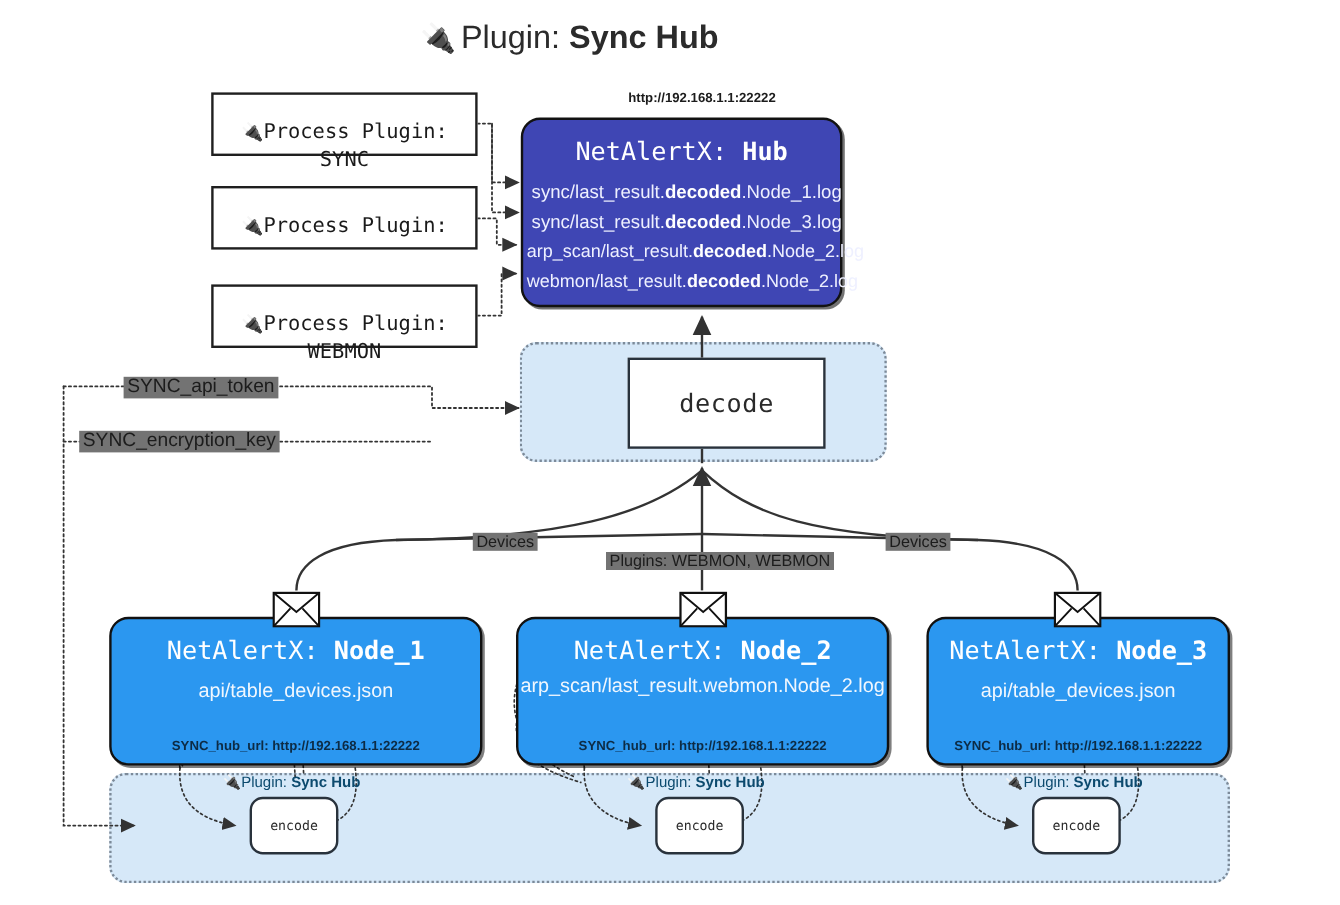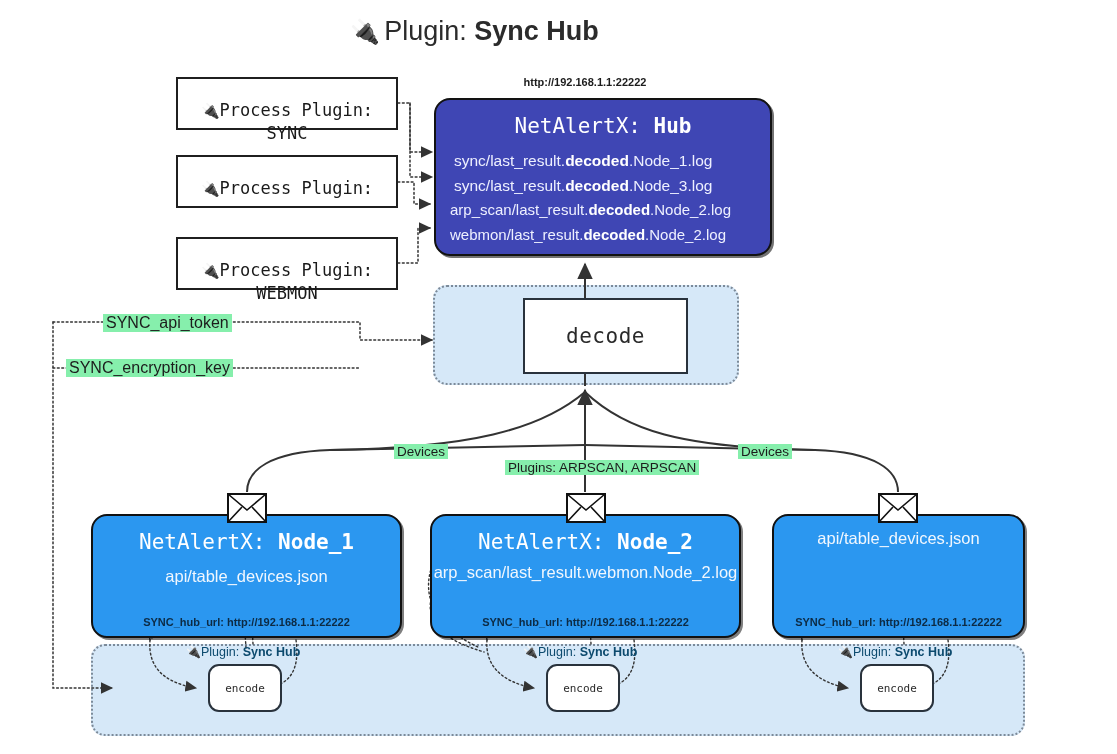--- a/index.html
+++ b/index.html
@@ -91,21 +91,20 @@
     font-family: "DejaVu Sans Mono", monospace;
     font-size: 21px;
     color: #ffffff;
     margin-top: 14px;
     white-space: nowrap;
   }
   .hub-title .strong { font-weight: bold; }
   .hub-lines {
     margin-top: 10px;
     padding-left: 7px;
-    margin-left: 11px;
   }
   .hub-line {
     font-size: 15.5px;
     color: #eef0ff;
     line-height: 1.62;
     white-space: nowrap;
   }
   .hub-line b { color: #ffffff; font-weight: bold; }
   .hub-line.wide { font-size: 15px; margin-left: -4px; }
 
@@ -188,21 +187,21 @@
     filter: grayscale(1) contrast(1.6);
     font-size: 12px;
   }
   .plug-caption b { font-weight: bold; }
 
   
   .wire-label {
     position: absolute;
     font-size: 13.5px;
     color: #1c1c1c;
-    background: #86efac;
+    background: #737373;
     white-space: nowrap;
     z-index: 8;
     padding: 0 3px;
   }
   .wire-label.big { font-size: 16px; }
 </style>
 </head>
 <body>
 
 <div id="stage">
@@ -283,41 +282,41 @@
     <span class="plug">🔌</span><span>Process Plugin:</span>
   </div>
 
   <div class="proc-box" style="left:176px; top:237px; width:222px; height:53px;">
     <span class="plug">🔌</span><span>Process Plugin:</span>
     <span class="l2">WEBMON</span>
   </div>
 
   <div class="hub-url" style="left:435px; top:76px; width:300px;">http://192.168.1.1:22222</div>
 
-  <div class="hub-box" style="left:434px; top:98px; width:338px; height:158px;">
+  <div class="hub-box" style="left:434px; top:98px; width:268px; height:158px;">
     <div class="hub-title">
       <span>NetAlertX: </span><span class="strong">Hub</span>
     </div>
     <div class="hub-lines">
       <div class="hub-line"><span>sync/last_result.</span><b>decoded</b><span>.Node_1.log</span></div>
       <div class="hub-line"><span>sync/last_result.</span><b>decoded</b><span>.Node_3.log</span></div>
       <div class="hub-line wide"><span>arp_scan/last_result.</span><b>decoded</b><span>.Node_2.log</span></div>
       <div class="hub-line wide"><span>webmon/last_result.</span><b>decoded</b><span>.Node_2.log</span></div>
     </div>
   </div>
 
   <div class="lightzone" style="left:433px; top:285px; width:306px; height:100px;"></div>
   <div class="code-box decode" style="left:503px; top:298px; width:165px; height:76px;">decode</div>
 
   <div class="wire-label big" style="left:103px; top:314px;">SYNC_api_token</div>
   <div class="wire-label big" style="left:66px; top:359px;">SYNC_encryption_key</div>
 
   <div class="wire-label" style="left:394px; top:444px;">Devices</div>
   <div class="wire-label" style="left:738px; top:444px;">Devices</div>
-  <div class="wire-label" style="left:505px; top:460px;">Plugins: ARPSCAN, ARPSCAN</div>
+  <div class="wire-label" style="left:505px; top:460px;">Plugins: WEBMON, WEBMON</div>
 
   <div class="node-box" style="left:91px; top:514px; width:311px; height:124px;">
     <div class="node-title">
       <span>NetAlertX: </span><span class="strong">Node_1</span>
     </div>
     <div class="node-sub">api/table_devices.json</div>
     <div class="node-url"><span>SYNC_hub_url: </span><span>http://192.168.1.1:22222</span></div>
   </div>
   <svg class="envelope" style="left:227px; top:493px;" width="40" height="30" viewBox="0 0 40 30">
     <rect x="1" y="1" width="38" height="28" fill="#ffffff" stroke="#111" stroke-width="2"></rect>
@@ -332,20 +331,23 @@
     <div class="node-sub tight">arp_scan/last_result.webmon.Node_2.log</div>
     <div class="node-url"><span>SYNC_hub_url: </span><span>http://192.168.1.1:22222</span></div>
   </div>
   <svg class="envelope" style="left:566px; top:493px;" width="40" height="30" viewBox="0 0 40 30">
     <rect x="1" y="1" width="38" height="28" fill="#ffffff" stroke="#111" stroke-width="2"></rect>
     <path d="M1,1 L20,17 L39,1" fill="none" stroke="#111" stroke-width="1.6"></path>
     <path d="M1,29 L15,14 M39,29 L25,14" fill="none" stroke="#111" stroke-width="1.6"></path>
   </svg>
 
   <div class="node-box" style="left:772px; top:514px; width:253px; height:124px;">
+    <div class="node-title">
+      <span>NetAlertX: </span><span class="strong">Node_3</span>
+    </div>
     <div class="node-sub">api/table_devices.json</div>
     <div class="node-url"><span>SYNC_hub_url: </span><span>http://192.168.1.1:22222</span></div>
   </div>
   <svg class="envelope" style="left:878px; top:493px;" width="40" height="30" viewBox="0 0 40 30">
     <rect x="1" y="1" width="38" height="28" fill="#ffffff" stroke="#111" stroke-width="2"></rect>
     <path d="M1,1 L20,17 L39,1" fill="none" stroke="#111" stroke-width="1.6"></path>
     <path d="M1,29 L15,14 M39,29 L25,14" fill="none" stroke="#111" stroke-width="1.6"></path>
   </svg>
 
   <div class="lightzone" style="left:91px; top:644px; width:934px; height:92px;"></div>

